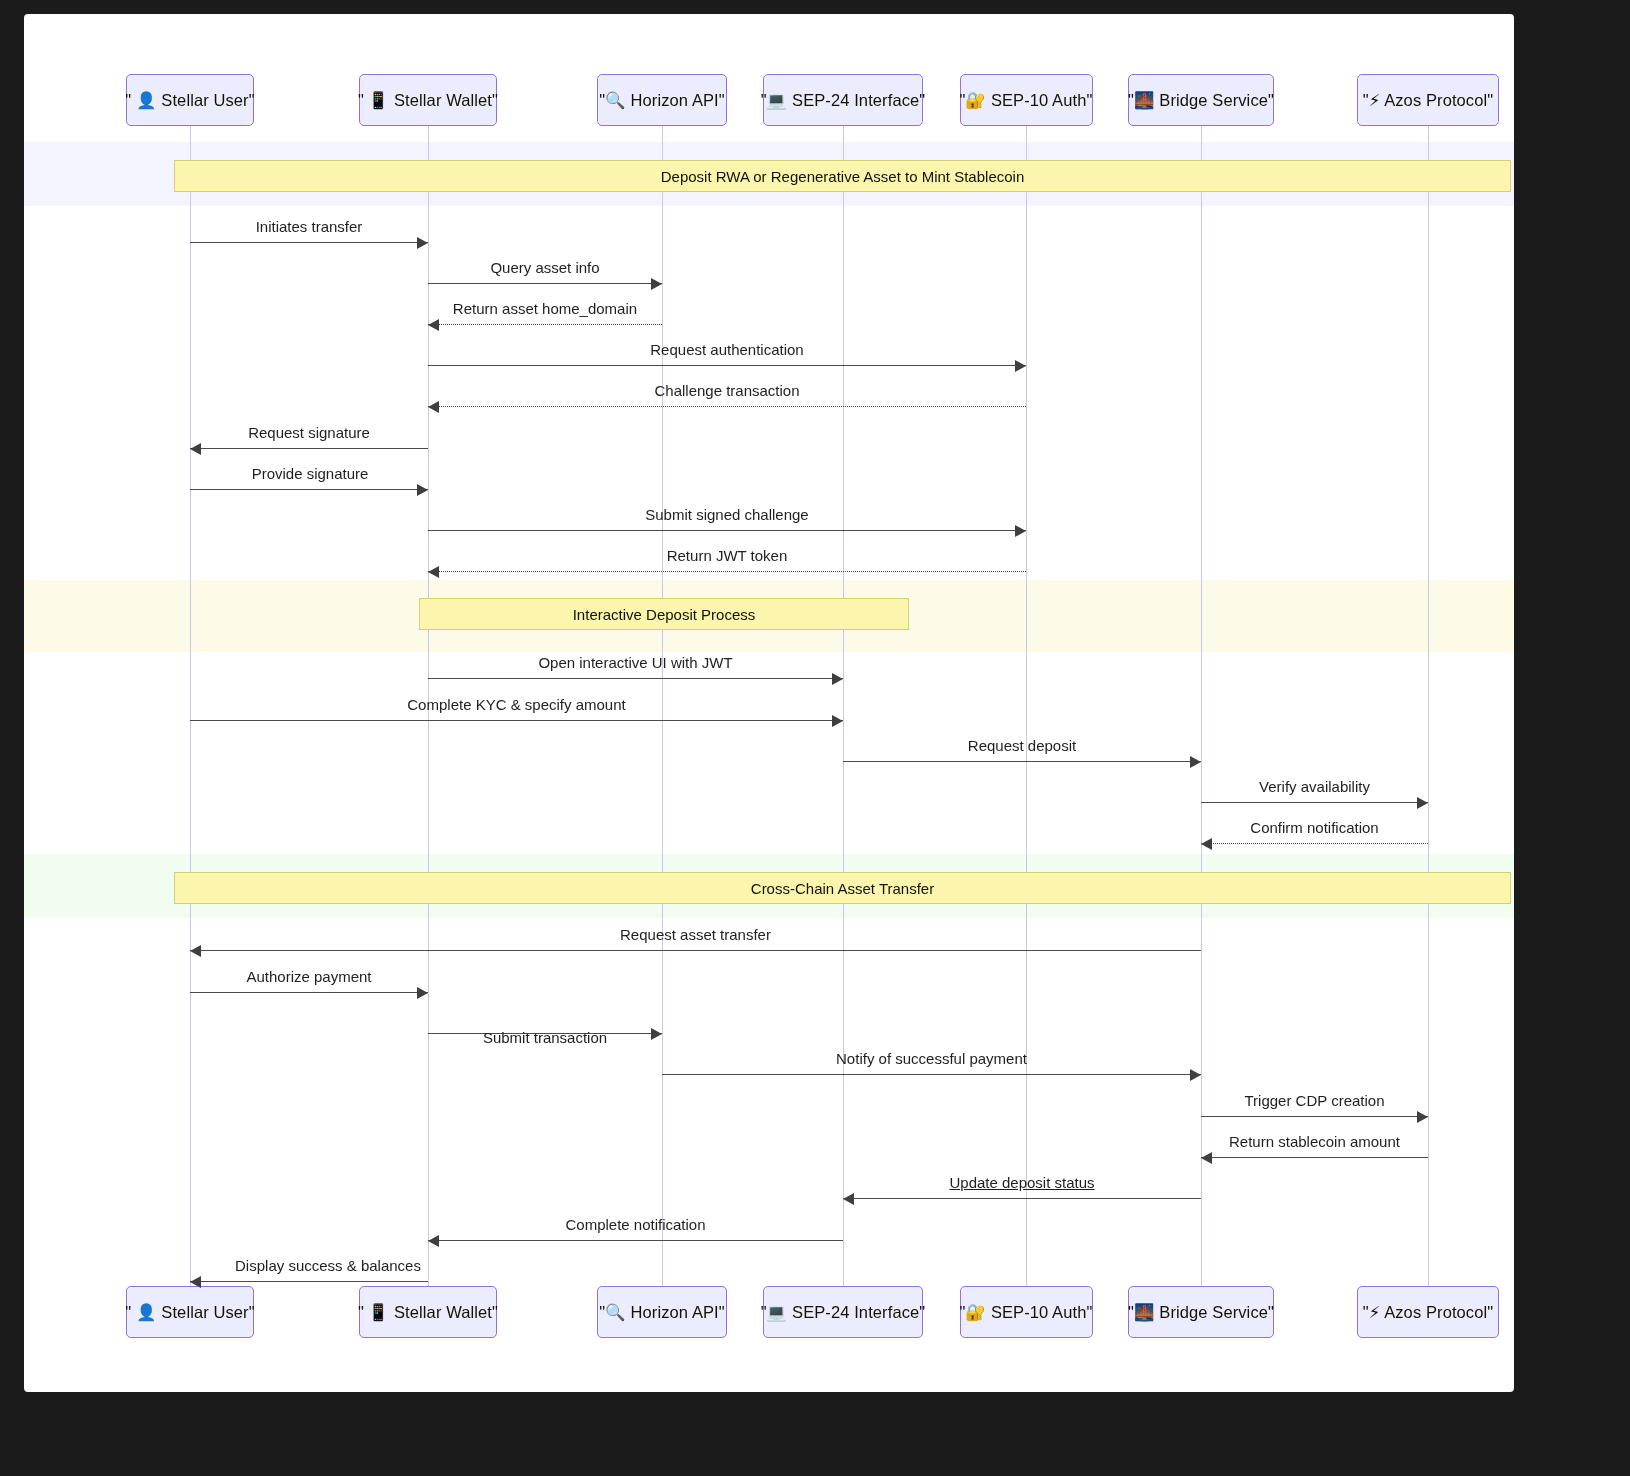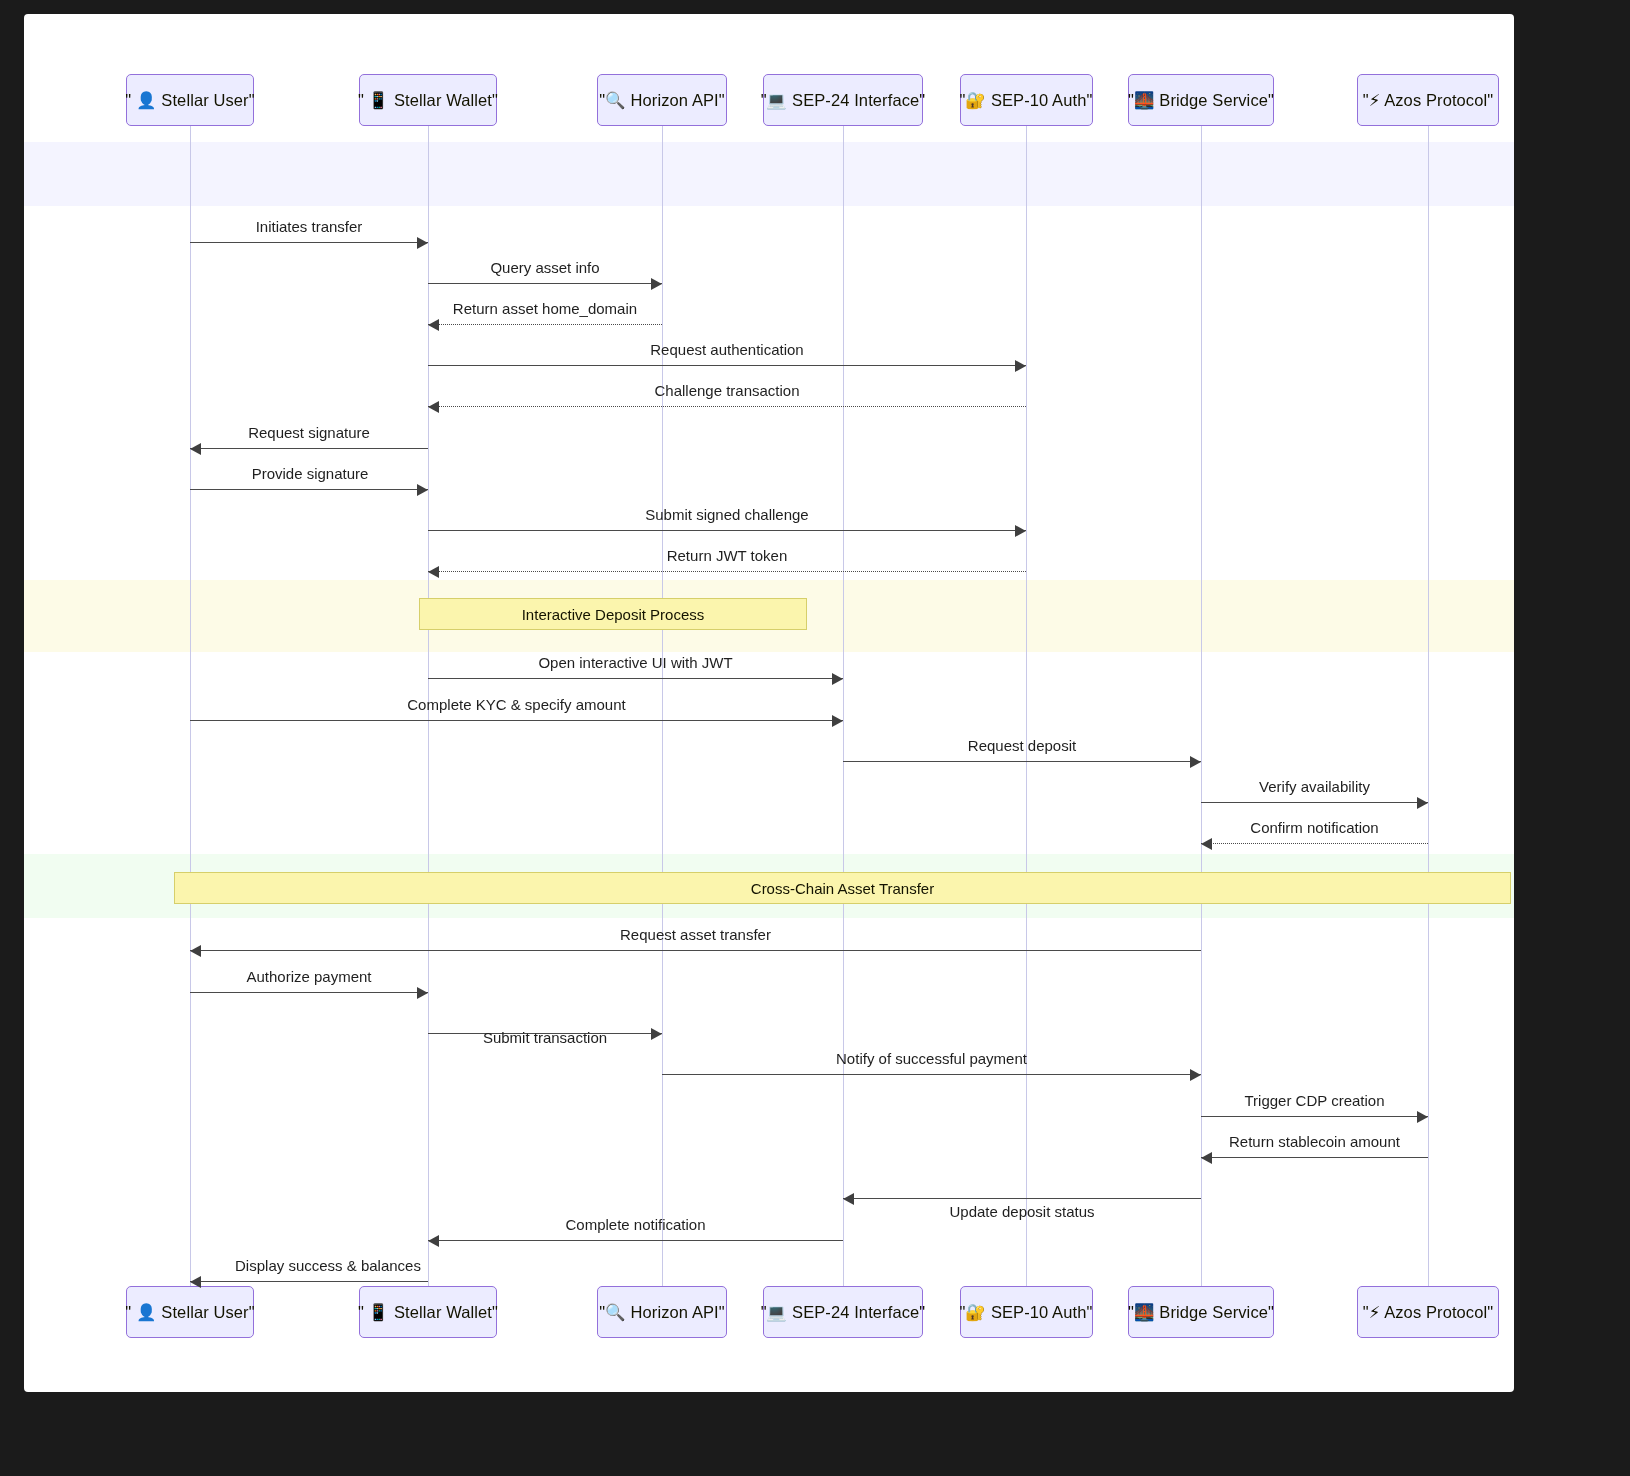--- a/index.html
+++ b/index.html
@@ -150,21 +150,24 @@
         </div>
         <div class="actor-box" style="left: 935.5px; top: 1272px; width: 133px;">
           <span>"🔐 SEP-10 Auth"</span>
         </div>
         <div class="actor-box" style="left: 1104px; top: 1272px; width: 146px;">
           <span>"🌉 Bridge Service"</span>
         </div>
         <div class="actor-box" style="left: 1333px; top: 1272px; width: 142px;">
           <span>"⚡ Azos Protocol"</span>
         </div>
-        <div class="sec-title" style="left: 395px; top: 584px; width: 388px;">
+        <div class="sec-title" style="left: 150px; top: 146px; width: 1337px;">
+          <span>Deposit RWA or Regenerative Asset to Mint Stablecoin</span>
+        </div>
+        <div class="sec-title" style="left: 395px; top: 584px; width: 490px;">
           <span>Interactive Deposit Process</span>
         </div>
         <div class="sec-title" style="left: 150px; top: 858px; width: 1337px;">
           <span>Cross-Chain Asset Transfer</span>
         </div>
         <div class="msg-line" style="left: 166px; top: 228px; width: 238px;"></div>
         <div class="arrow-head right" style="top: 223px; left: 393px;"></div>
         <div class="msg-label" style="left: 285px; top: 204px;">Initiates transfer</div>
         <div class="msg-line" style="left: 404px; top: 269px; width: 234px;"></div>
         <div class="arrow-head right" style="top: 264px; left: 627px;"></div>
@@ -218,21 +221,21 @@
         <div class="arrow-head right" style="top: 1055px; left: 1166px;"></div>
         <div class="msg-label" style="left: 907.5px; top: 1036px;">Notify of successful payment</div>
         <div class="msg-line" style="left: 1177px; top: 1102px; width: 227px;"></div>
         <div class="arrow-head right" style="top: 1097px; left: 1393px;"></div>
         <div class="msg-label" style="left: 1290.5px; top: 1078px; text-align: right;">Trigger CDP creation</div>
         <div class="msg-line" style="left: 1177px; top: 1143px; width: 227px;"></div>
         <div class="arrow-head left" style="top: 1138px; left: 1177px;"></div>
         <div class="msg-label" style="left: 1290.5px; top: 1119px;">Return stablecoin amount</div>
         <div class="msg-line" style="left: 819px; top: 1184px; width: 358px;"></div>
         <div class="arrow-head left" style="top: 1179px; left: 819px;"></div>
-        <div class="msg-label" style="left: 998px; top: 1189px;">Update deposit status</div>
+        <div class="msg-label" style="left: 998px; top: 1160px; text-decoration: underline;">Update deposit status</div>
         <div class="msg-line" style="left: 404px; top: 1226px; width: 415px;"></div>
         <div class="arrow-head left" style="top: 1221px; left: 404px;"></div>
         <div class="msg-label" style="left: 611.5px; top: 1202px;">Complete notification</div>
         <div class="msg-line" style="left: 166px; top: 1267px; width: 238px;"></div>
         <div class="arrow-head left" style="top: 1262px; left: 166px;"></div>
         <div class="msg-label" style="left: 285px; top: 1243px; margin-left: 19px;">Display success &amp; balances</div>
       </div>
   </div>
 </div>
 

